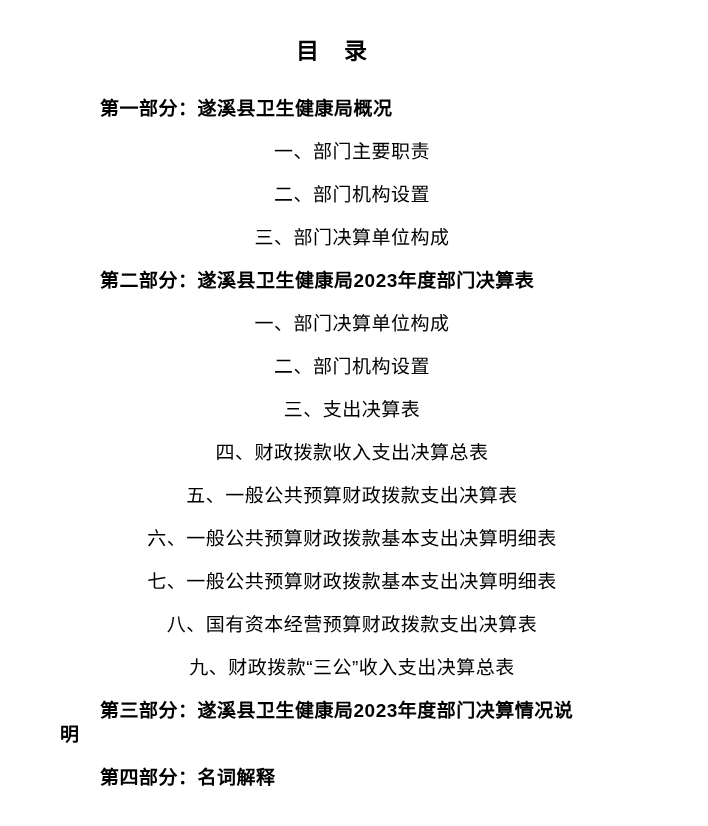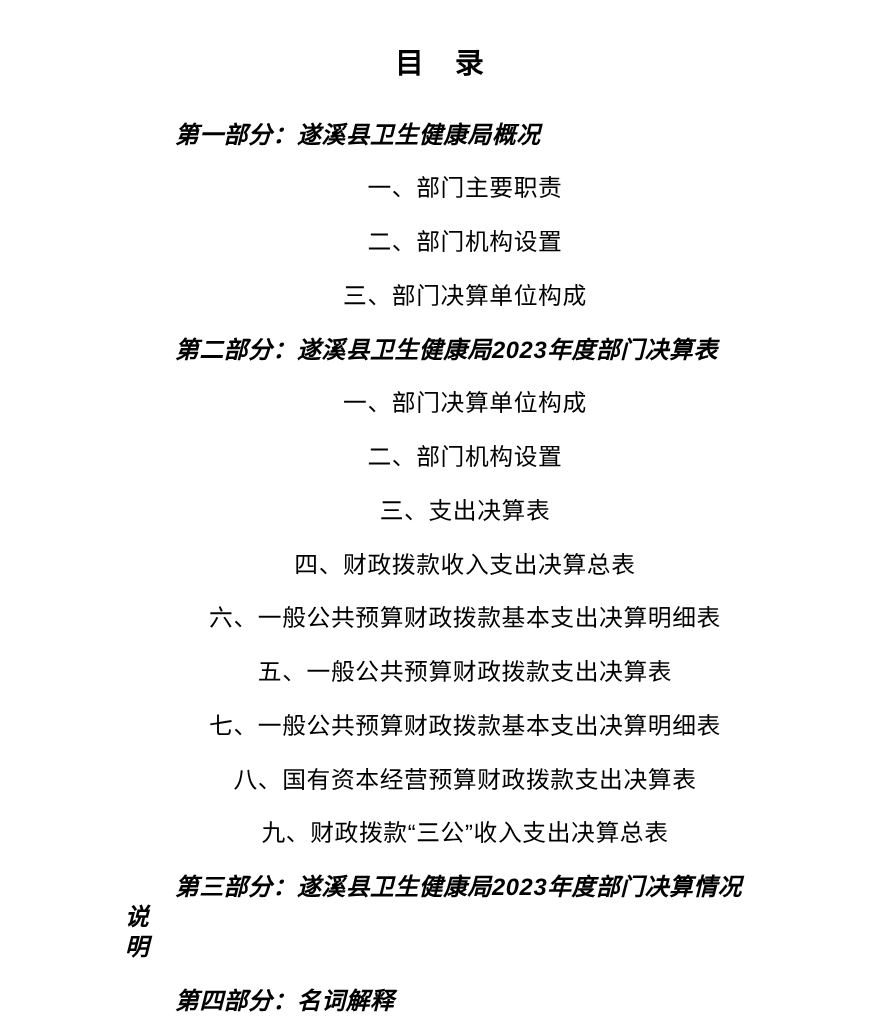--- a/index.html
+++ b/index.html
@@ -11,21 +11,21 @@
     width: 708px;
     height: 826px;
     overflow: hidden;
     font-family: "Liberation Sans", sans-serif;
     color: #000000;
   }
   .doc-page {
     box-sizing: border-box;
     width: 708px;
     height: 826px;
-    padding: 36px 104px 20px 100px;
+    padding: 36px 104px 20px 60px;
     background: #ffffff;
   }
   .doc-title {
     margin: 0 0 31px 0;
     font-family: "DejaVu Serif", "Liberation Serif", serif;
     font-size: 23px;
     font-weight: bold;
     line-height: 30px;
     text-align: center;
     letter-spacing: 1px;
@@ -34,21 +34,20 @@
   .toc-entry {
     margin: 0 0 19px 0;
     font-size: 19px;
     line-height: 24px;
     text-indent: 40px;
     white-space: pre-wrap;
     letter-spacing: 0.5px;
   }
   .toc-entry.heading {
     font-weight: bold;
-    font-style: italic;
   }
   .toc-entry.item {
     font-weight: normal;
     text-align: center;
   }
 </style>
 </head>
 <body>
 
 <div class="doc-page">
@@ -66,23 +65,23 @@
   <p class="toc-entry heading">第二部分：遂溪县卫生健康局2023年度部门决算表</p>
 
   <p class="toc-entry item">一、部门决算单位构成</p>
 
   <p class="toc-entry item">二、部门机构设置</p>
 
   <p class="toc-entry item">三、支出决算表</p>
 
   <p class="toc-entry item">四、财政拨款收入支出决算总表</p>
 
+  <p class="toc-entry item">五、一般公共预算财政拨款支出决算表</p>
+
   <p class="toc-entry item">六、一般公共预算财政拨款基本支出决算明细表</p>
-
-  <p class="toc-entry item">五、一般公共预算财政拨款支出决算表</p>
 
   <p class="toc-entry item">七、一般公共预算财政拨款基本支出决算明细表</p>
 
   <p class="toc-entry item">八、国有资本经营预算财政拨款支出决算表</p>
 
   <p class="toc-entry item">九、财政拨款“三公”收入支出决算总表</p>
 
   <p class="toc-entry heading">第三部分：遂溪县卫生健康局2023年度部门决算情况说
 明</p>
 

